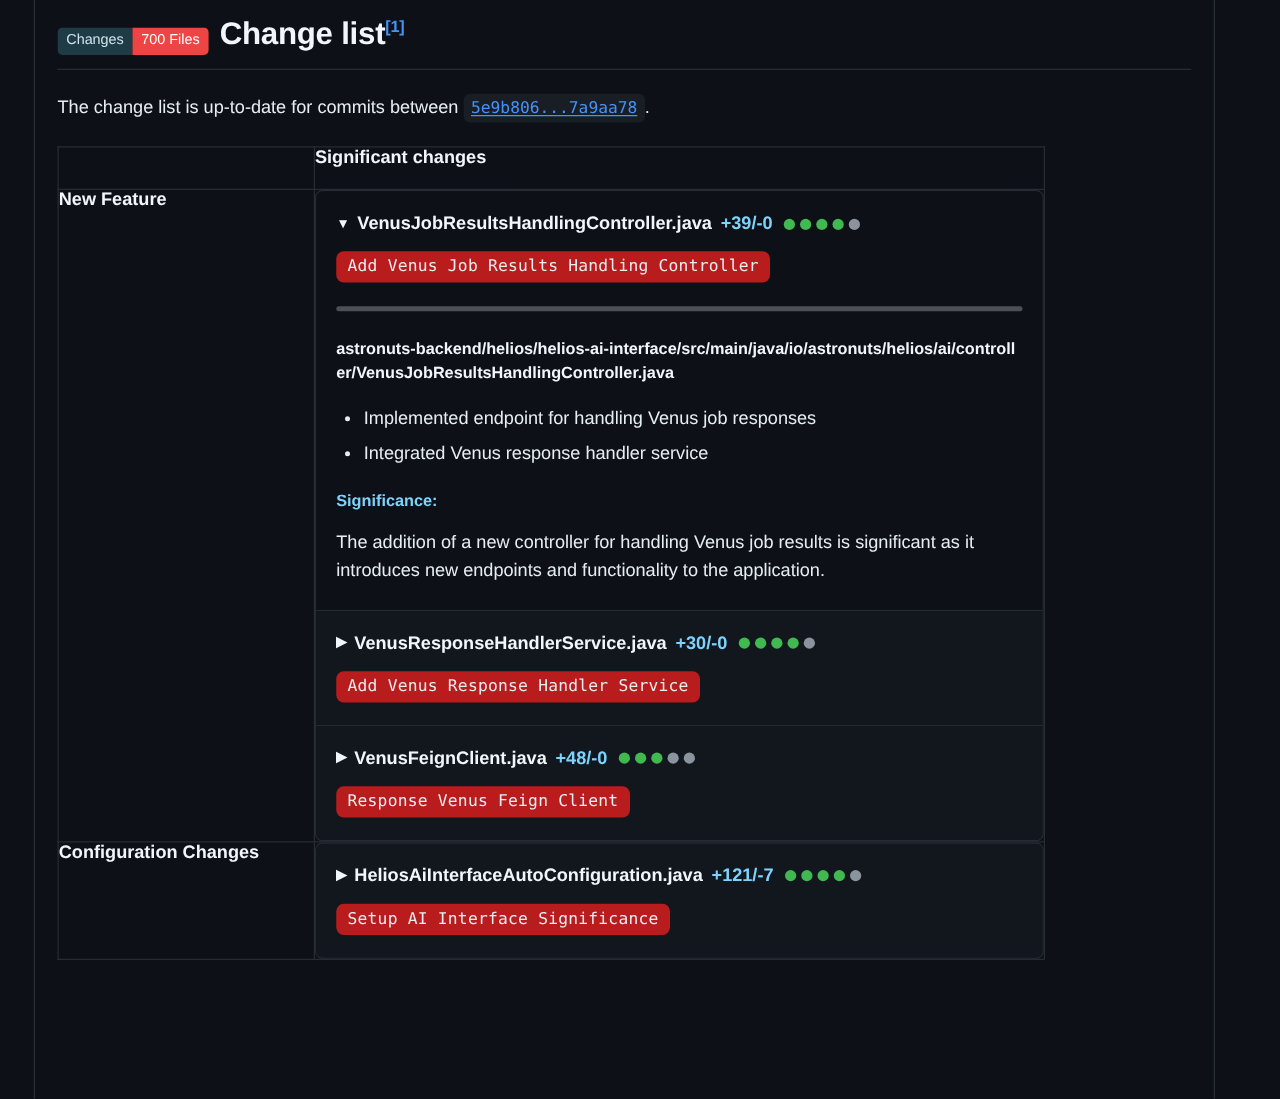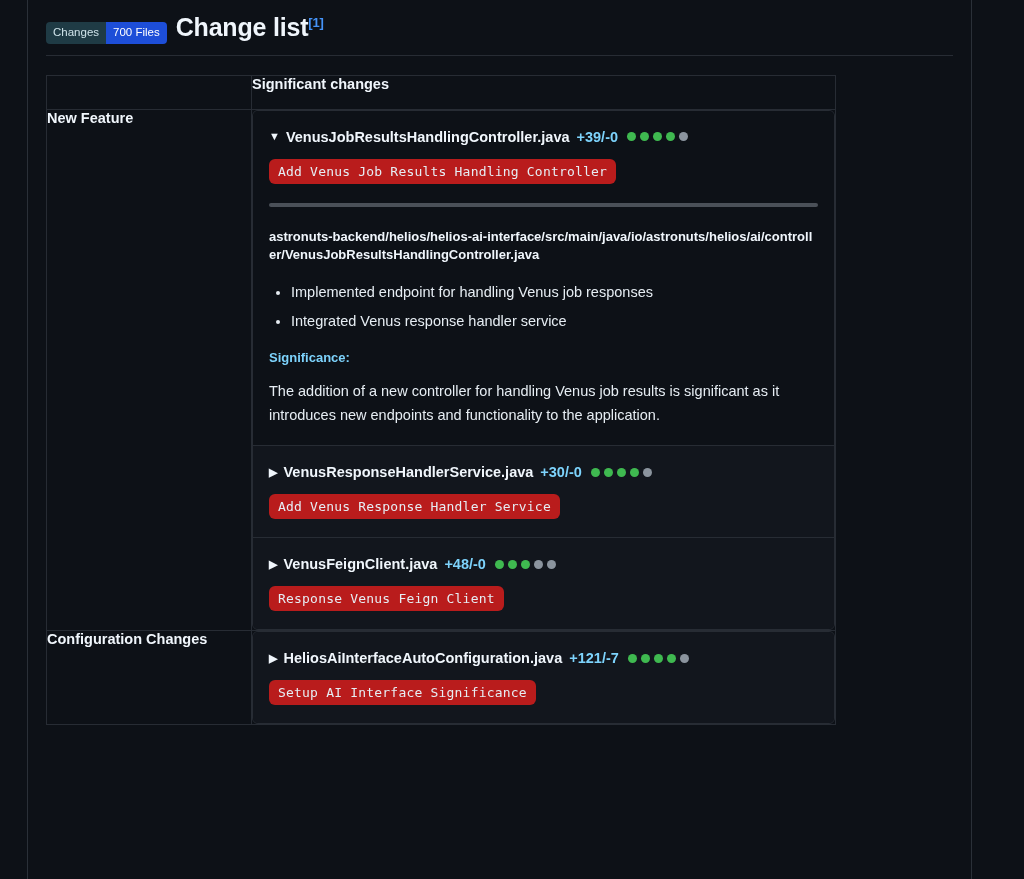--- a/index.html
+++ b/index.html
@@ -49,21 +49,21 @@
     line-height: 1;
     margin-top: 8px;
     flex: none;
   }
   .badge-left {
     background: #1f3b45;
     color: #cfe3ea;
     padding: 5px 7px 5px 7px;
   }
   .badge-right {
-    background: #1d4ed8;
+    background: #ef4444;
     color: #ffffff;
     padding: 5px 7px 5px 7px;
   }
   .page-title {
     font-size: 25px;
     font-weight: bold;
     line-height: 1.05;
     color: #f0f6fc;
     letter-spacing: -0.2px;
     margin: 0;
@@ -232,20 +232,24 @@
   <div class="content">
 
     <div class="title-row">
       <span class="badge">
         <span class="badge-left">Changes</span>
         <span class="badge-right">700 Files</span>
       </span>
       <h1 class="page-title"><span>Change list</span><a class="sup-ref" href="#">[1]</a></h1>
     </div>
 
+    <p class="intro">
+      <span>The change list is up-to-date for commits between</span>
+      <a class="code-chip" href="#">5e9b806...7a9aa78</a><span>.</span>
+    </p>
 
     <table class="changes">
       <colgroup>
           <col class="col-cat">
           <col>
         </colgroup>
       <thead>
         <tr>
           <th class="th-blank"></th>
           <th class="th-sig">Significant changes</th>

